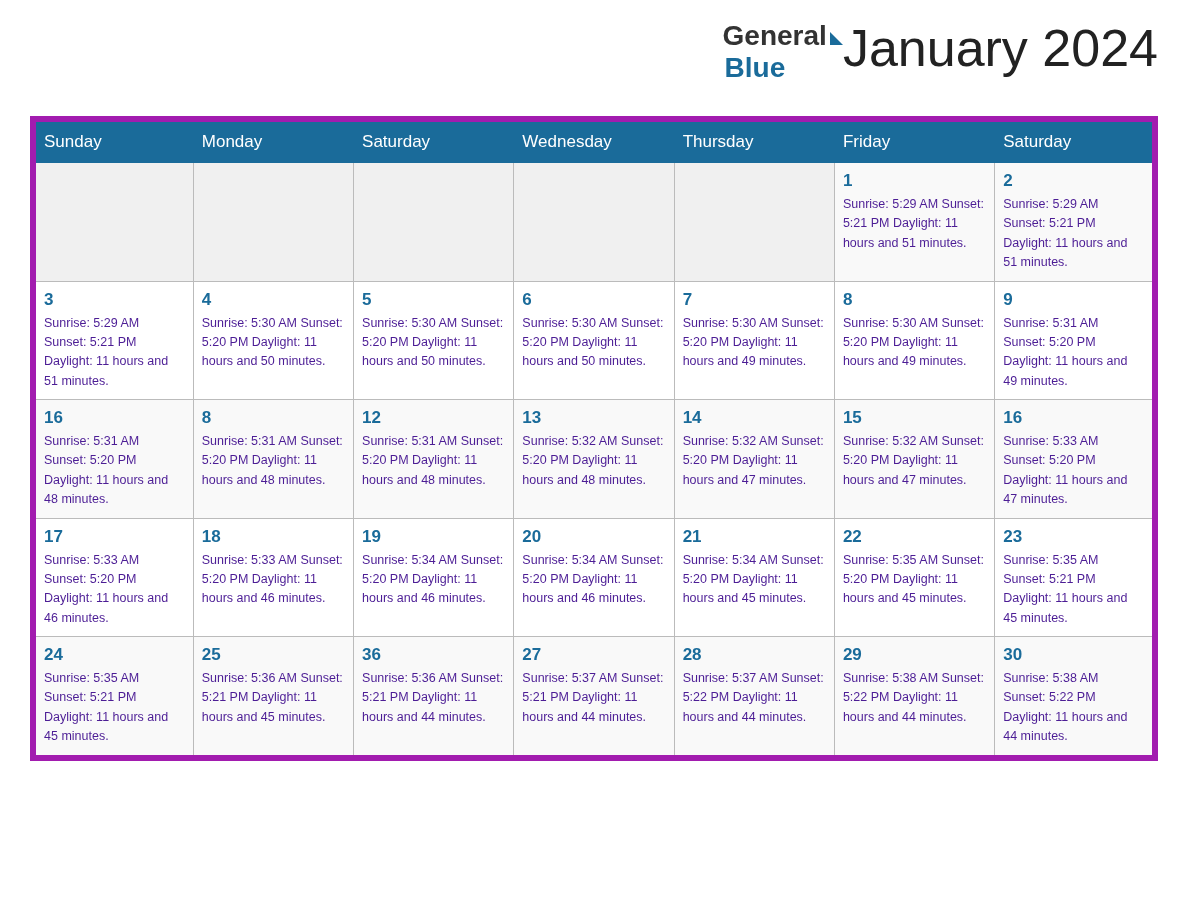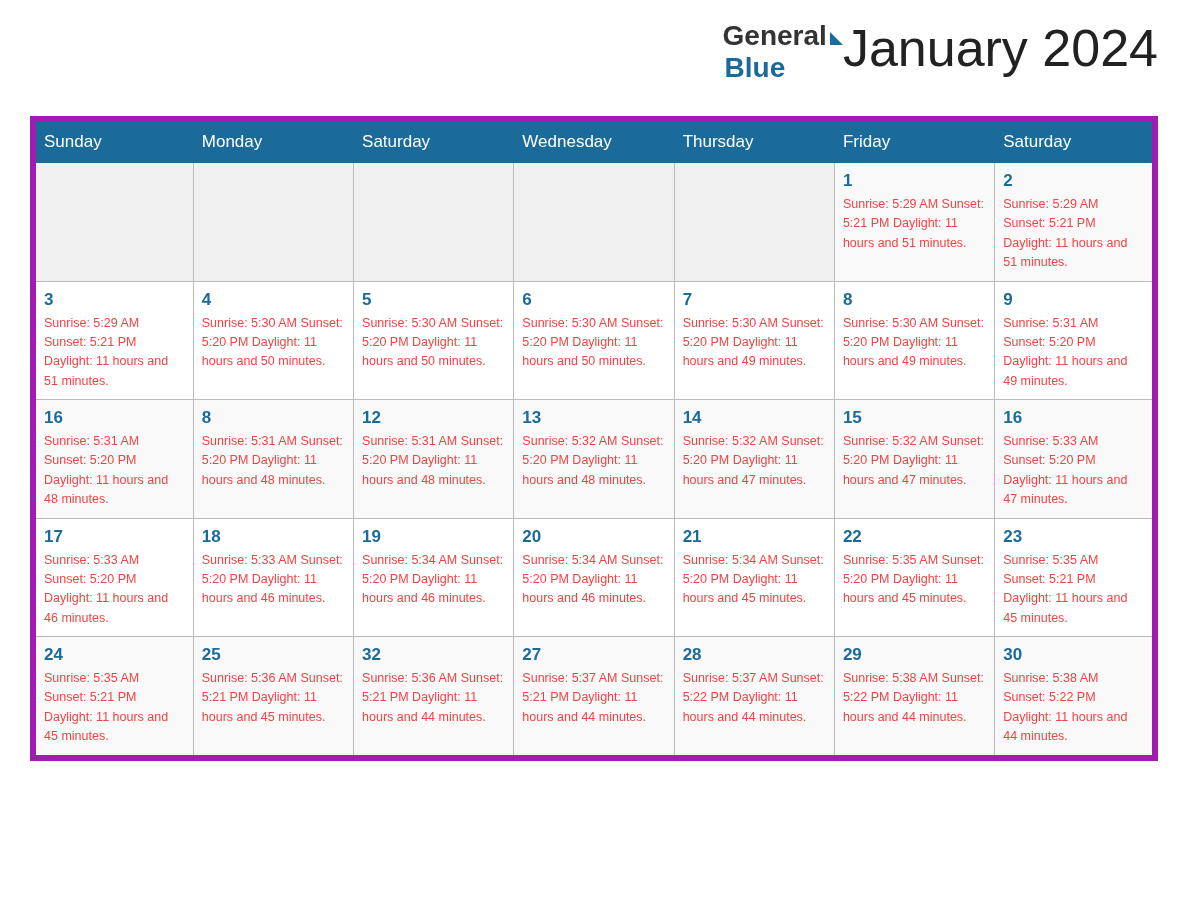--- a/index.html
+++ b/index.html
@@ -70,21 +70,21 @@
     }
     .day-number {
       font-size: 17px;
       font-weight: bold;
       color: #1a6b9a;
       margin-bottom: 4px;
       display: block;
     }
     .day-info {
       font-size: 12.5px;
-      color: #ef4444;
+      color: #4c1d95;
       line-height: 1.55;
     }
     .empty-cell {
       background: #f0f0f0 !important;
     }
     tbody tr td.empty-cell {
       background: #efefef;
     }
   </style>
 </head>
@@ -301,21 +301,21 @@
 and 45 minutes.</div>
         </td>
         <td>
           <span class="day-number">25</span>
           <div class="day-info">Sunrise: 5:36 AM
 Sunset: 5:21 PM
 Daylight: 11 hours
 and 45 minutes.</div>
         </td>
         <td>
-          <span class="day-number">32</span>
+          <span class="day-number">36</span>
           <div class="day-info">Sunrise: 5:36 AM
 Sunset: 5:21 PM
 Daylight: 11 hours
 and 44 minutes.</div>
         </td>
         <td>
           <span class="day-number">27</span>
           <div class="day-info">Sunrise: 5:37 AM
 Sunset: 5:21 PM
 Daylight: 11 hours

